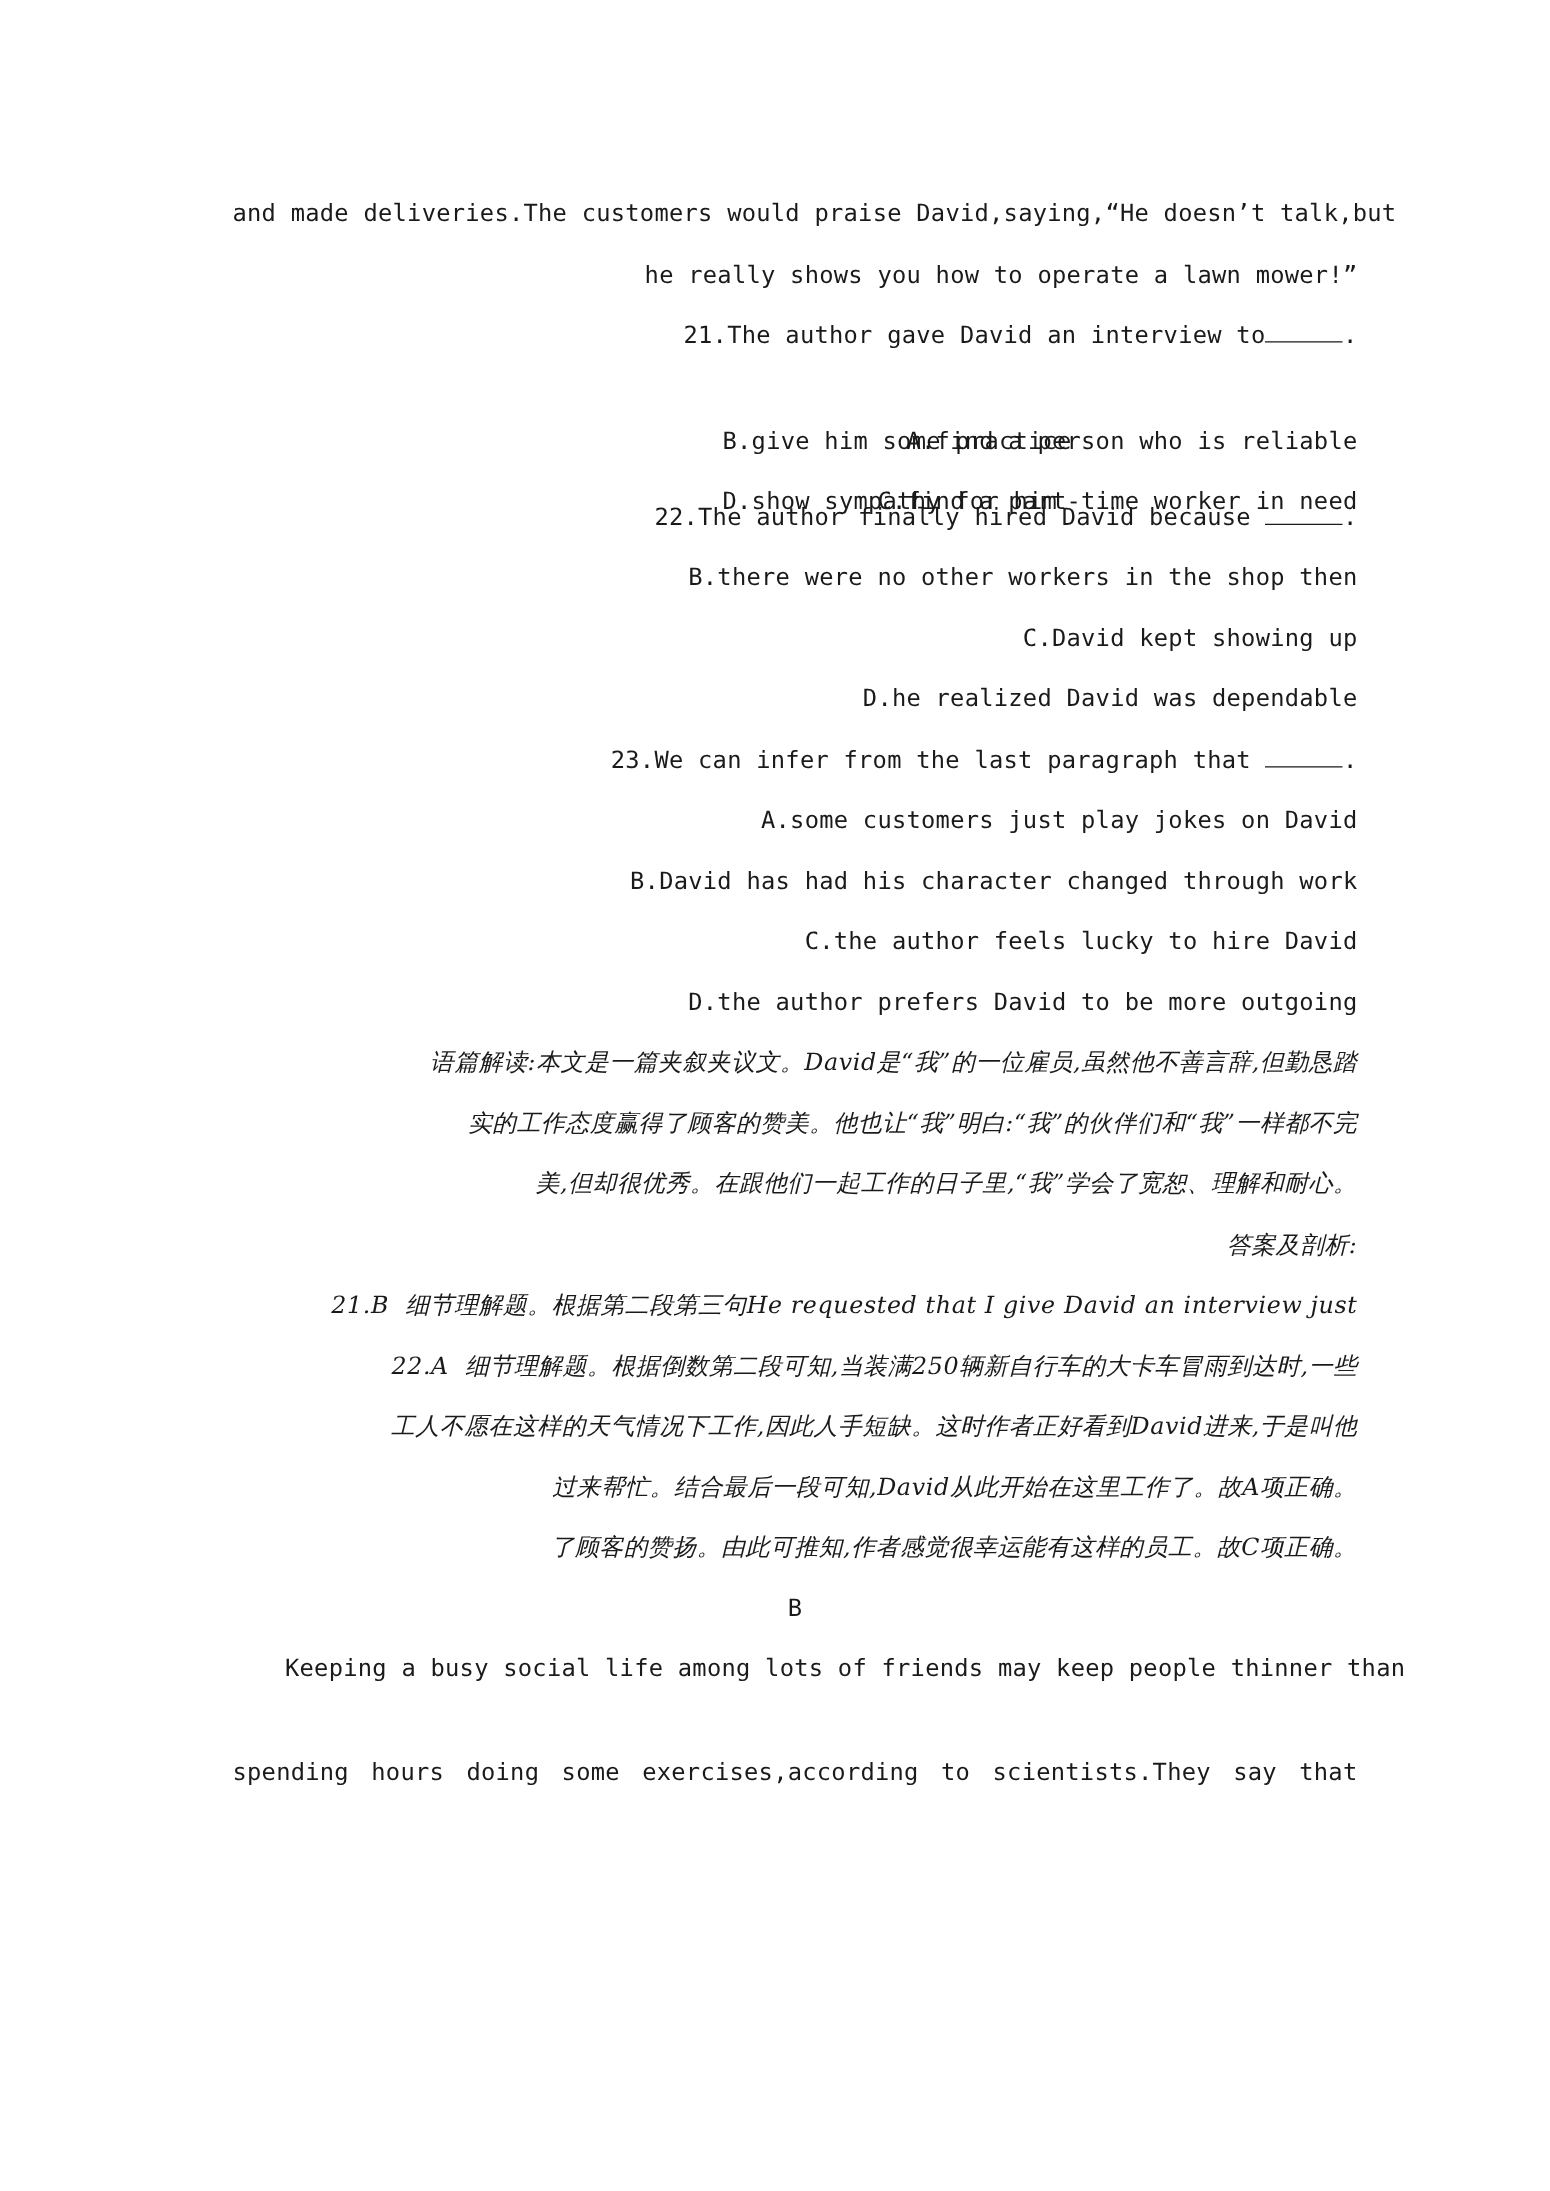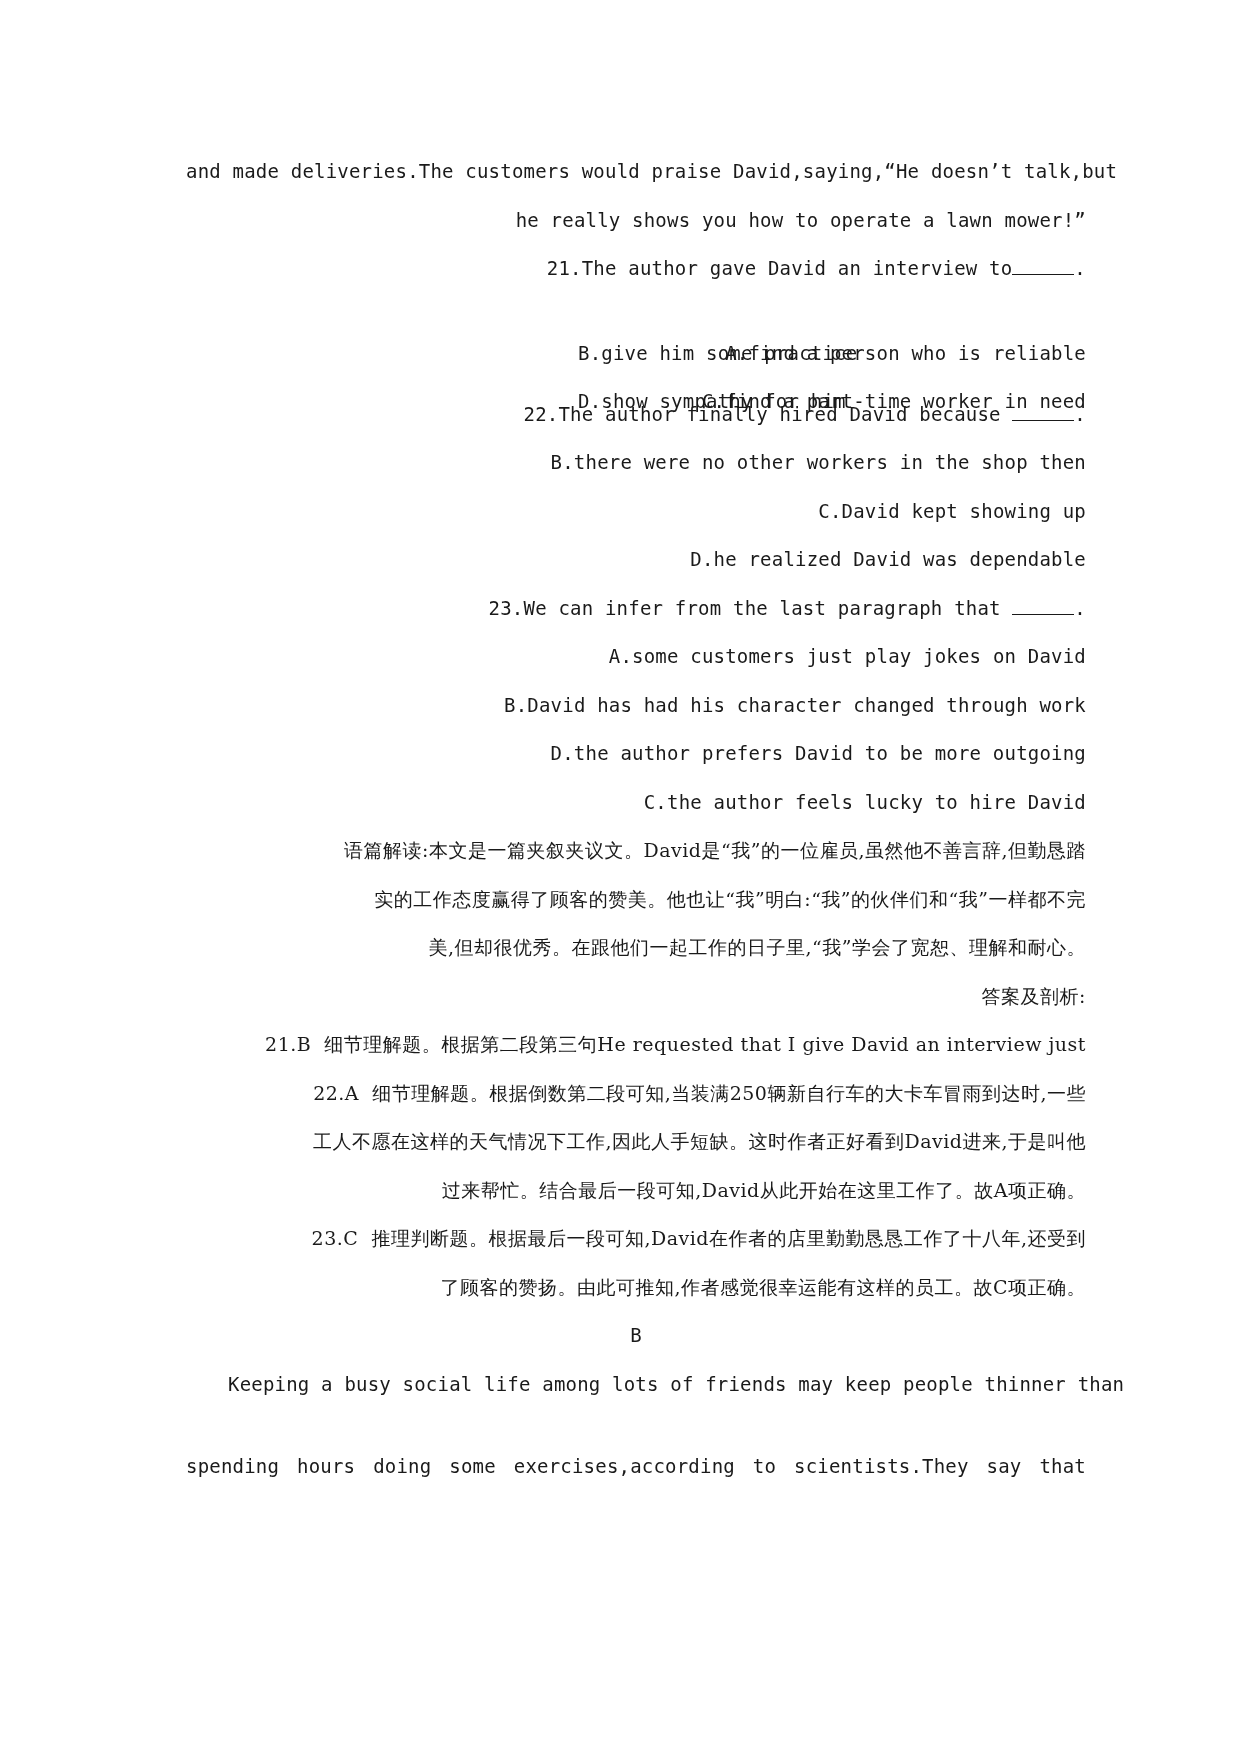--- a/index.html
+++ b/index.html
@@ -3,21 +3,21 @@
 <meta charset="utf-8">
 <style>
   html, body { margin: 0; padding: 0; background: #ffffff; }
   body { width: 1240px; height: 1753px; position: relative; overflow: hidden; }
   .page {
     position: absolute; left: 186px; top: 153px; width: 900px;
     font-family: "DejaVu Sans Mono", "Liberation Mono", monospace;
     font-size: 19px; color: #1a1a1a;
   }
   .line { height: 48.5px; line-height: 36px; white-space: pre; letter-spacing: 0.2px; text-align: right; }
-  .cn { font-family: "DejaVu Serif", "Liberation Serif", serif; letter-spacing: 0.5px; }
+  .cn { font-family: "DejaVu Serif", "Liberation Serif", serif; letter-spacing: 0.5px; font-style: italic; }
   .center { text-align: center; }
   .indent { padding-left: 42px; }
   .justify { display: flex; justify-content: space-between; white-space: nowrap; margin-top: 34px; }
   .blank { display: inline-block; width: 62px; border-bottom: 1.5px solid #1a1a1a; height: 22px; vertical-align: baseline; }
   .opt-b { position: absolute; left: 392px; }
 </style>
 </head>
 <body>
 
 <div class="page">
@@ -34,33 +34,32 @@
   </div>
 
   <div class="line"><span>22.The author finally hired David because </span><span class="blank"></span><span>.</span></div>
   <div class="line">B.there were no other workers in the shop then</div>
   <div class="line">C.David kept showing up</div>
   <div class="line">D.he realized David was dependable</div>
 
   <div class="line"><span>23.We can infer from the last paragraph that </span><span class="blank"></span><span>.</span></div>
   <div class="line">A.some customers just play jokes on David</div>
   <div class="line">B.David has had his character changed through work</div>
+  <div class="line">C.the author feels lucky to hire David</div>
   <div class="line">D.the author prefers David to be more outgoing</div>
-  <div class="line">C.the author feels lucky to hire David</div>
 
   <div class="line cn">语篇解读:本文是一篇夹叙夹议文。David是“我”的一位雇员,虽然他不善言辞,但勤恳踏</div>
   <div class="line cn">实的工作态度赢得了顾客的赞美。他也让“我”明白:“我”的伙伴们和“我”一样都不完</div>
   <div class="line cn">美,但却很优秀。在跟他们一起工作的日子里,“我”学会了宽恕、理解和耐心。</div>
 
   <div class="line cn">答案及剖析:</div>
   <div class="line cn">21.B  细节理解题。根据第二段第三句He requested that I give David an interview just</div>
   <div class="line cn">22.A  细节理解题。根据倒数第二段可知,当装满250辆新自行车的大卡车冒雨到达时,一些</div>
   <div class="line cn">工人不愿在这样的天气情况下工作,因此人手短缺。这时作者正好看到David进来,于是叫他</div>
   <div class="line cn">过来帮忙。结合最后一段可知,David从此开始在这里工作了。故A项正确。</div>
-  <div class="line cn">23.C  推理判断题。根据最后一段可知,David在作者的店里勤勤恳恳工作了十八年,还受到</div>
   <div class="line cn">了顾客的赞扬。由此可推知,作者感觉很幸运能有这样的员工。故C项正确。</div>
 
   <div class="line center">B</div>
   <div class="line indent">Keeping a busy social life among lots of friends may keep people thinner than</div>
   <div class="line justify">
     <span>spending</span>
     <span>hours</span>
     <span>doing</span>
     <span>some</span>
     <span>exercises,according</span>

